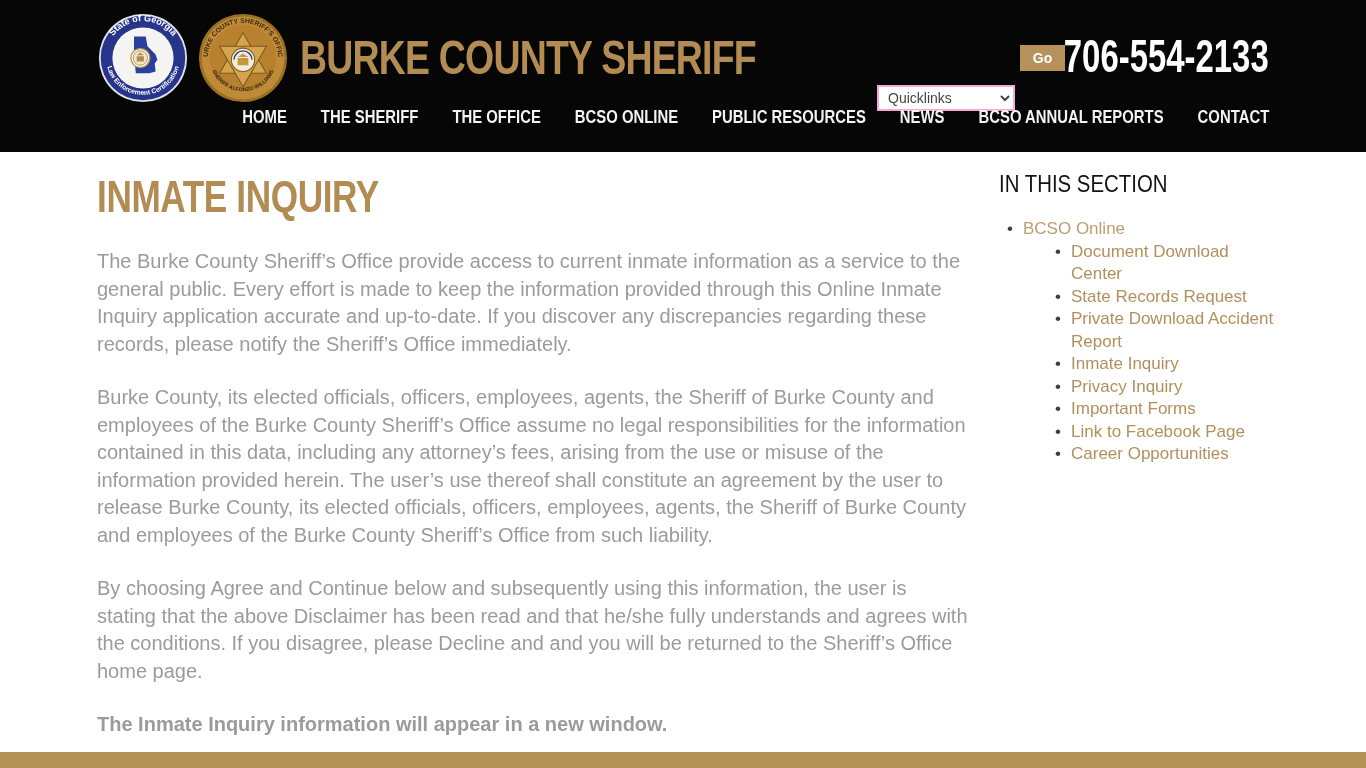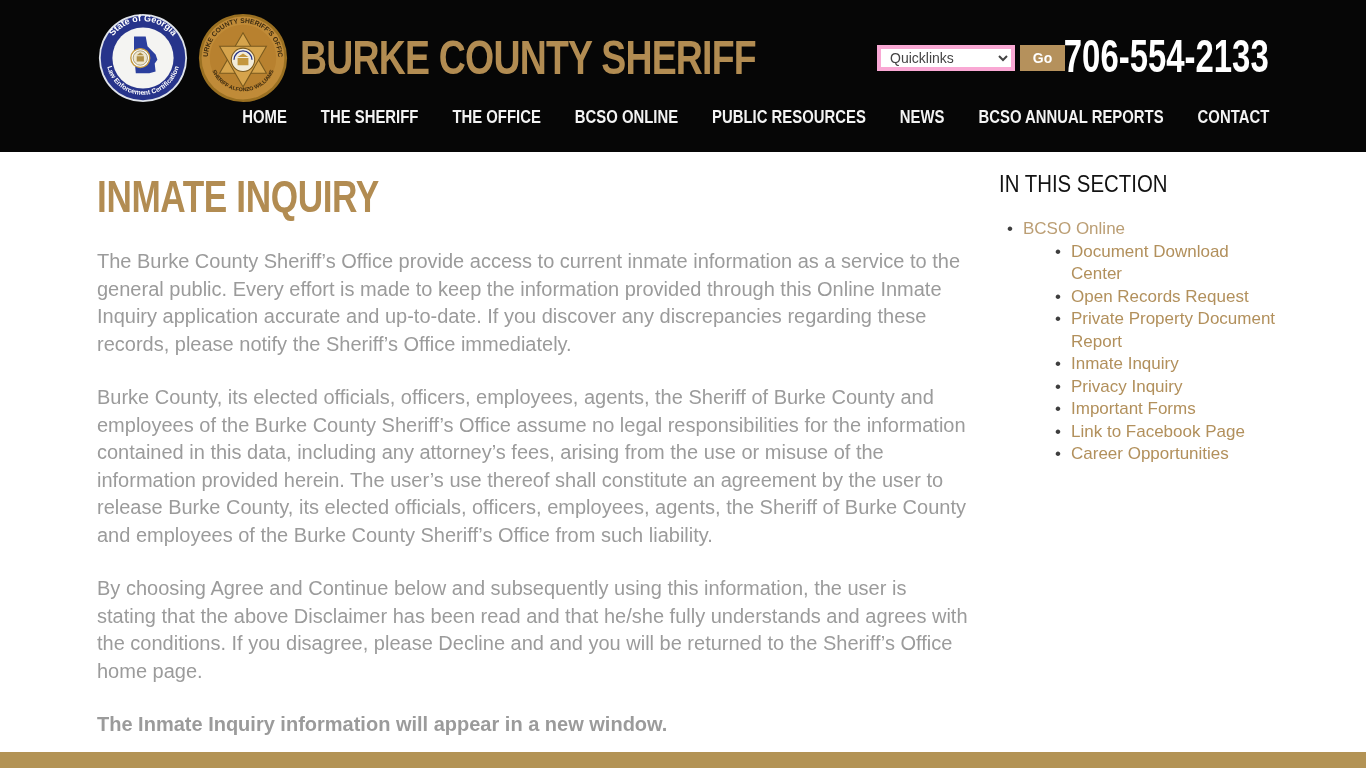--- a/index.html
+++ b/index.html
@@ -23,23 +23,24 @@
     position: absolute; left: 300px; top: 30px;
     font-size: 48px; font-weight: bold; color: #b28c52;
     letter-spacing: -1px; white-space: nowrap;
     transform: scaleX(0.78); transform-origin: left top;
   }
   .quicklinks-wrap {
     position: absolute; left: 877px; top: 45px; width: 138px; height: 26px;
   }
   .quicklinks-wrap select {
     width: 100%; height: 100%;
-    border: 4px solid #f9a8d4; background: #ffffff; color: #444;
+    border: 2px solid #f9a8d4; background: #ffffff; color: #444;
     font-size: 14px; padding-left: 5px;
     font-family: "Liberation Sans", sans-serif;
+    margin-top: 40px;
   }
   .go-button {
     position: absolute; left: 1020px; top: 45px; width: 45px; height: 26px;
     background: #b5915c; color: #ffffff; border: none;
     font-size: 14px; font-weight: bold; cursor: pointer;
     font-family: "Liberation Sans", sans-serif;
   }
   .phone {
     position: absolute; right: 97px; top: 28px;
     font-size: 47px; font-weight: bold; color: #ffffff; white-space: nowrap;
@@ -173,22 +174,22 @@
   </div>
 </div>
 
 <div class="sidebar">
   <h2 class="sidebar-title">IN THIS SECTION</h2>
   <ul>
     <li>
       <a href="#" class="parent-link">BCSO Online</a>
       <ul>
         <li><a href="#">Document Download Center</a></li>
-        <li><a href="#">Open Records Request</a></li>
-        <li><a href="#">Private Property Document Report</a></li>
+        <li><a href="#">State Records Request</a></li>
+        <li><a href="#">Private Download Accident Report</a></li>
         <li><a href="#">Inmate Inquiry</a></li>
         <li><a href="#">Privacy Inquiry</a></li>
         <li><a href="#">Important Forms</a></li>
         <li><a href="#">Link to Facebook Page</a></li>
         <li><a href="#">Career Opportunities</a></li>
       </ul>
     </li>
   </ul>
 </div>
 

